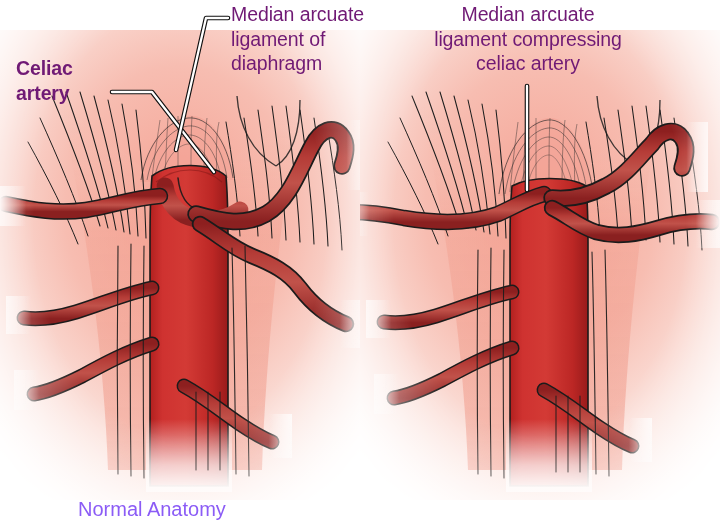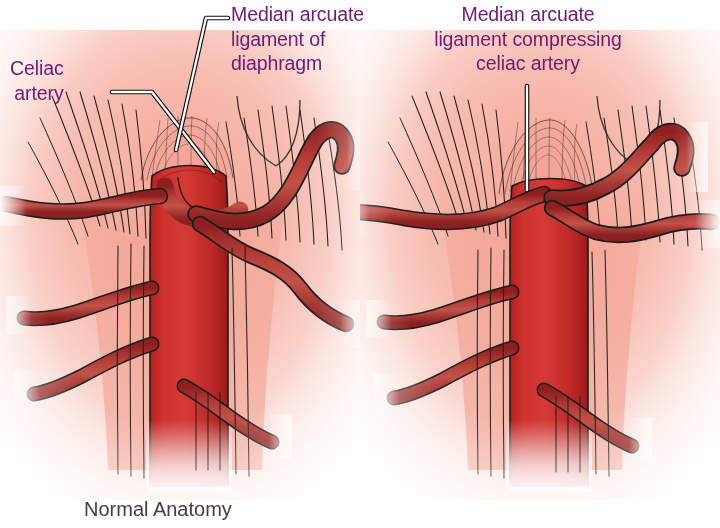--- a/index.html
+++ b/index.html
@@ -14,26 +14,26 @@
 
   .callout-text{
     position:absolute;
     font-family:"Liberation Sans","DejaVu Sans",sans-serif;
     font-size:19.5px;
     line-height:24.5px;
     color:#701a75;
     white-space:pre-line;
     letter-spacing:-0.1px;
   }
-  #label-celiac-artery{left:10px;top:56px;text-align:right;}
+  #label-celiac-artery{left:16px;top:56px;text-align:left;font-weight:bold;}
   #label-mal-diaphragm{left:231px;top:2px;text-align:left;}
   #label-mal-compressing{left:378px;top:2px;width:300px;text-align:center;}
   #caption-normal-anatomy{
-    position:absolute;left:84px;top:497px;
-    font-size:20px;line-height:24px;color:#404040;
+    position:absolute;left:78px;top:497px;
+    font-size:20px;line-height:24px;color:#8b5cf6;
     font-family:"Liberation Sans","DejaVu Sans",sans-serif;
   }
 </style>
 </head>
 <body>
 
 <div id="figure-root">
 
   <svg class="fig" viewBox="0 0 720 528" xmlns="http://www.w3.org/2000/svg">
     <defs>

